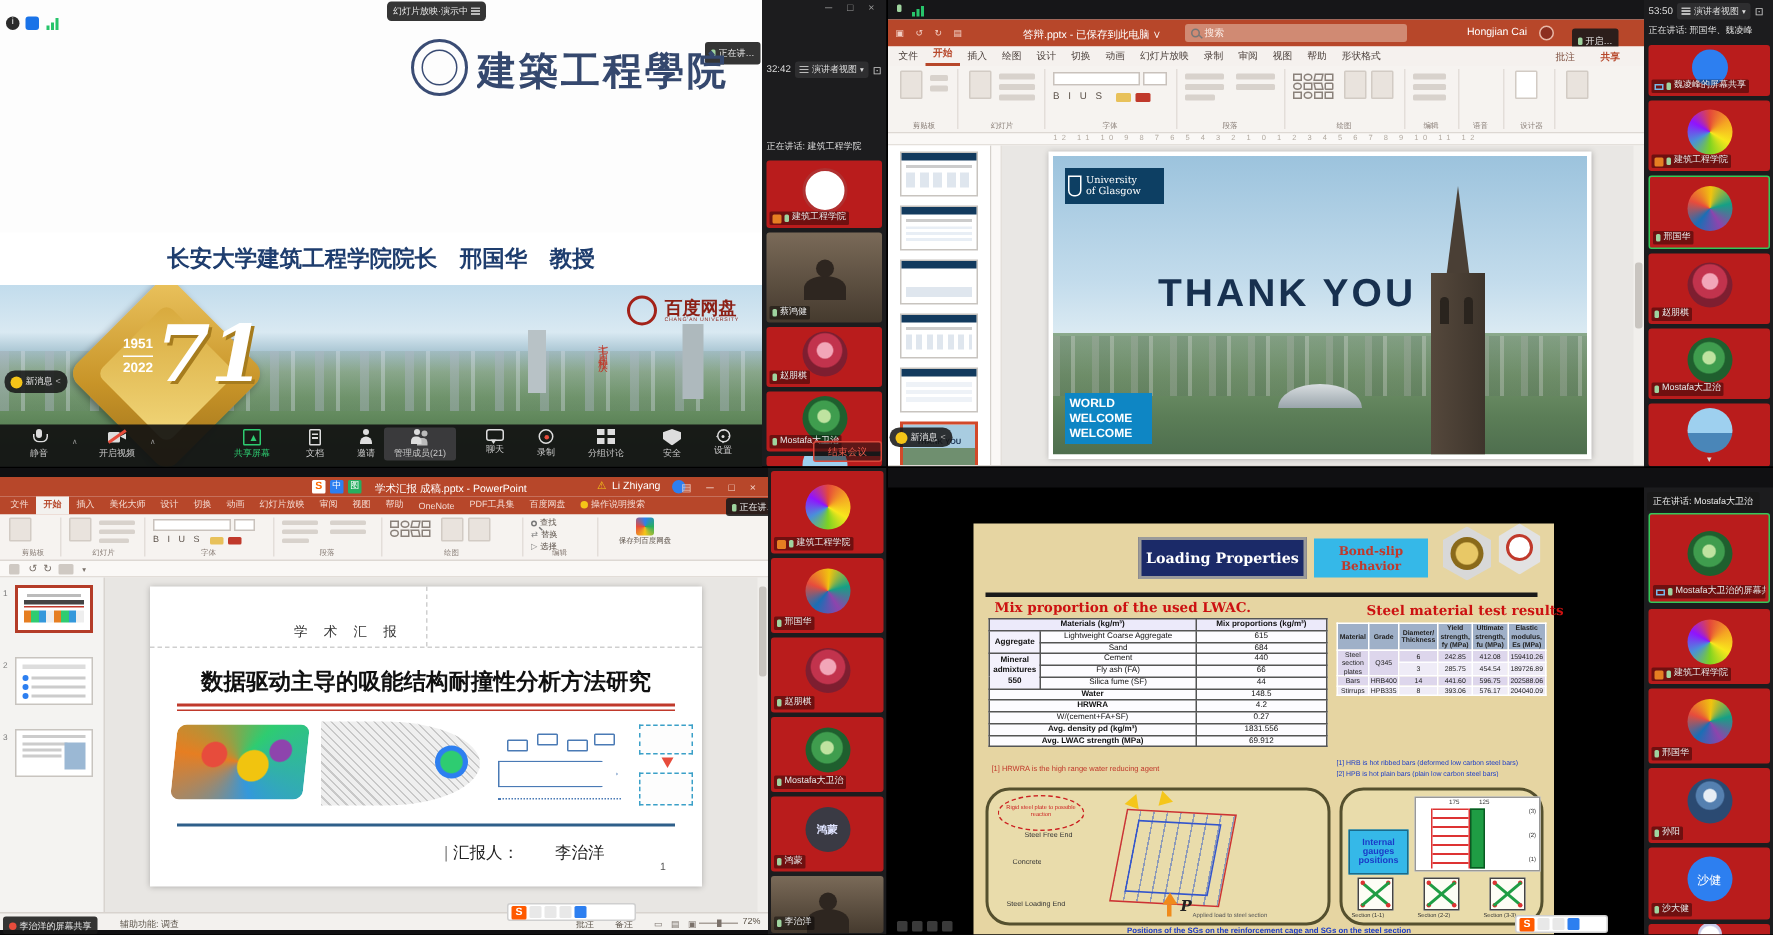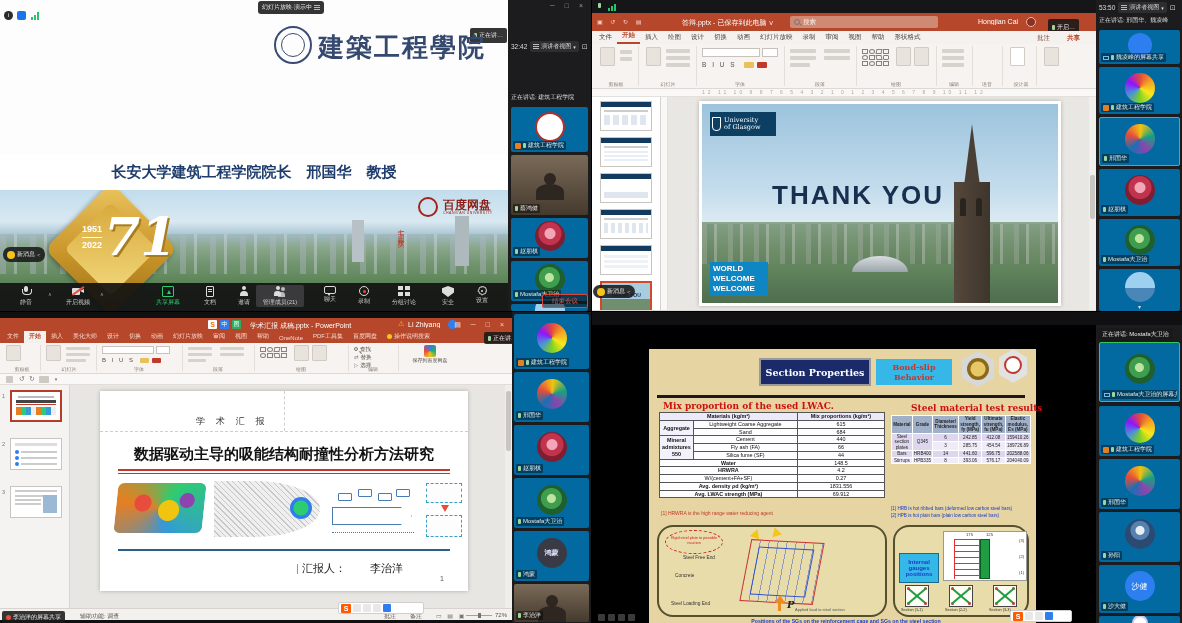--- a/index.html
+++ b/index.html
@@ -9,21 +9,21 @@
 .a{position:absolute}
 .q{position:absolute;overflow:hidden;background:#101012}
 #q1{left:0;top:0;width:591px;height:311px}
 #q2{left:591px;top:0;width:591px;height:311px;border-left:1px solid #000}
 #q3{left:0;top:311px;width:591px;height:312px;border-top:1px solid #000}
 #q4{left:591px;top:311px;width:591px;height:312px;border-top:1px solid #000;border-left:1px solid #000}
 .nw{white-space:nowrap;overflow:hidden}
 .serif{font-family:"DejaVu Serif",serif}
 
 .sbar{position:absolute;background:#1c1c1e}
-.tile{position:absolute;background:#0369a1;border-radius:2px;overflow:hidden}
+.tile{position:absolute;background:#b91c1c;border-radius:2px;overflow:hidden}
 .tile.green{border:1px solid #35c759}
 .av{position:absolute;left:50%;top:44%;transform:translate(-50%,-50%);width:30px;height:30px;border-radius:50%}
 .av-logo{background:#fff;border:2px solid #b03030}
 .av-pin{background:conic-gradient(#e5493a,#f5a623,#f8e71c,#7ed321,#4a90d9,#9013fe,#e5493a)}
 .av-art{background:conic-gradient(from 220deg,#1a6fb5,#e74c3c,#f1c40f,#16a085,#8e44ad,#1a6fb5)}
 .av-red{background:radial-gradient(circle at 50% 42%,#f2a6b8 0 5px,#c2334d 6px 11px,#7e1e30 12px)}
 .av-grn{background:radial-gradient(circle at 48% 45%,#bfe3a0 0 4px,#3f9d4e 5px 10px,#1f5f2e 11px)}
 .av-sky{background:linear-gradient(180deg,#9ed0ef 0 55%,#4a86b8 55%)}
 .av-blu{background:#2d7ff0;color:#fff;font-size:8px;display:flex;align-items:center;justify-content:center}
 .av-por{background:radial-gradient(circle at 50% 38%,#e8eef5 0 4px,#5580b0 5px 9px,#2b4a72 10px)}
@@ -752,21 +752,21 @@
             <span>李治洋</span>
           </div>
     </div>
   </div>
 </section>
 
 <section class="q" id="q4">
   <div class="a" style="left:0;top:13px;width:504px;height:299px;background:#000">
 
     <div class="a" style="left:57px;top:24px;width:387px;height:276px;background:#e6d5a2">
-      <div class="a serif" style="left:110px;top:9px;width:112px;height:28px;background:#1b2a68;border:2px solid #9a9a9a;color:#fff;font-weight:bold;font-size:9.5px;display:flex;align-items:center;justify-content:center">Section Properties</div>
+      <div class="a serif" style="left:110px;top:9px;width:112px;height:28px;background:#1b2a68;border:2px solid #9a9a9a;color:#fff;font-weight:bold;font-size:9.5px;display:flex;align-items:center;justify-content:center">Loading Properties</div>
       <div class="a serif" style="left:227px;top:10px;width:76px;height:26px;background:#35b8e8;color:#c0392b;font-weight:bold;font-size:8px;display:flex;align-items:center;justify-content:center;text-align:center">Bond-slip Behavior</div>
       <div class="a" style="left:313px;top:2px;width:32px;height:36px;background:#d8d8d8;clip-path:polygon(50% 0,100% 25%,100% 75%,50% 100%,0 75%,0 25%)">
         <div class="a" style="left:5px;top:7px;width:22px;height:22px;border-radius:50%;background:radial-gradient(circle,#e8c866 0 7px,#8a6a1a 8px)"></div>
       </div>
       <div class="a" style="left:350px;top:0;width:28px;height:34px;background:#e2e2e2;clip-path:polygon(50% 0,100% 25%,100% 75%,50% 100%,0 75%,0 25%)">
         <div class="a" style="left:5px;top:7px;width:18px;height:18px;border-radius:50%;background:#fff;border:2px solid #c0392b"></div>
       </div>
       <div class="a" style="left:8px;top:46px;width:368px;height:2.5px;background:#1a1a1a"></div>
 
       <div class="a serif nw" style="left:14px;top:52px;font-size:9px;font-weight:bold;color:#cc1111">Mix proportion of the used LWAC.</div>

